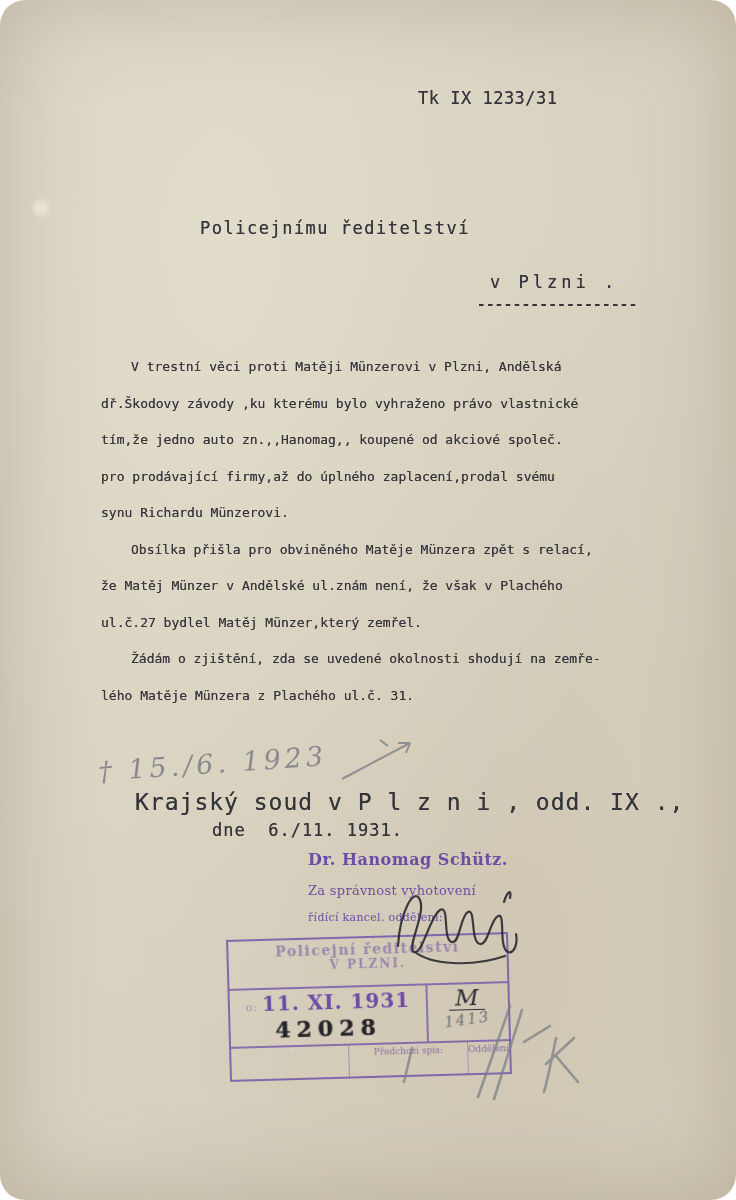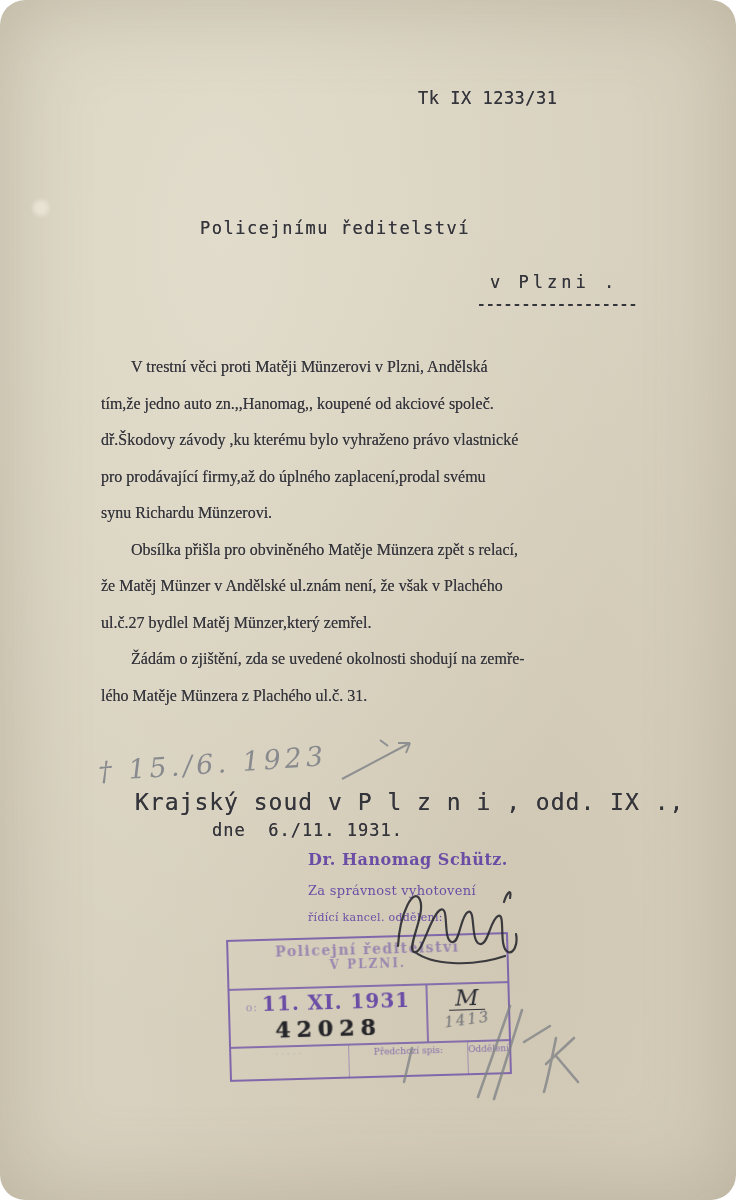--- a/index.html
+++ b/index.html
@@ -8,21 +8,21 @@
     background:
       radial-gradient(ellipse at 30% 20%, rgba(255,252,240,.25), rgba(0,0,0,0) 60%),
       radial-gradient(ellipse at 70% 80%, rgba(170,158,128,.18), rgba(0,0,0,0) 55%),
       #d8d1bf;
     box-shadow: inset 0 0 90px rgba(110,100,75,.28);
     font-family:"DejaVu Sans Mono", monospace;
     border-radius:25px;
   }
   .tw{position:absolute;color:#34343b;text-shadow:0 0 .6px rgba(45,45,55,.75);white-space:pre;}
   .body-block{position:absolute;left:101px;top:349px;width:575px;}
-  .tline{font-size:16px;line-height:36.5px;color:#34343b;text-shadow:0 0 .6px rgba(45,45,55,.7);white-space:pre;font-family:Liberation Serif, serif;}
+  .tline{font-size:13px;line-height:36.5px;color:#34343b;text-shadow:0 0 .6px rgba(45,45,55,.7);white-space:pre;}
   .tline.indent{text-indent:30px;}
   .pencil-note{
     position:absolute;left:98px;top:748px;
     font-family:"DejaVu Serif", serif;font-style:italic;
     font-size:27px;color:#7b7e86;letter-spacing:4px;
     transform:rotate(-4deg);opacity:.85;
   }
   .sender1{position:absolute;left:135px;top:789px;font-size:23px;letter-spacing:1px;}
   .sender2{position:absolute;left:212px;top:820px;font-size:17px;letter-spacing:1px;}
   .cert{position:absolute;left:308px;top:850px;color:#6b4da6;font-family:"DejaVu Serif", serif;filter:blur(.2px);}
@@ -71,22 +71,22 @@
   <div class="tw" style="left:418px;top:88px;font-size:17px;letter-spacing:.5px;">Tk IX 1233/31</div>
 
   <div class="tw" style="left:200px;top:218px;font-size:17px;letter-spacing:1.5px;">Policejnímu ředitelství</div>
 
   <div class="tw" style="left:490px;top:272px;font-size:17px;letter-spacing:4px;">v Plzni .</div>
 
   <div class="tw" style="left:477px;top:296px;font-size:14px;font-weight:700;letter-spacing:.5px;">------------------</div>
 
   <div class="body-block">
     <div class="tline indent">V trestní věci proti Matěji Münzerovi v Plzni, Andělská</div>
+    <div class="tline">dř.Škodovy závody ,ku kterému bylo vyhraženo právo vlastnické</div>
     <div class="tline">tím,že jedno auto zn.,,Hanomag,, koupené od akciové společ.</div>
-    <div class="tline">dř.Škodovy závody ,ku kterému bylo vyhraženo právo vlastnické</div>
     <div class="tline">pro prodávající firmy,až do úplného zaplacení,prodal svému</div>
     <div class="tline">synu Richardu Münzerovi.</div>
     <div class="tline indent">Obsílka přišla pro obviněného Matěje Münzera zpět s relací,</div>
     <div class="tline">že Matěj Münzer v Andělské ul.znám není, že však v Plachého</div>
     <div class="tline">ul.č.27 bydlel Matěj Münzer,který zemřel.</div>
     <div class="tline indent">Žádám o zjištění, zda se uvedené okolnosti shodují na zemře-</div>
     <div class="tline">lého Matěje Münzera z Plachého ul.č. 31.</div>
   </div>
 
   <div class="pencil-note">† 15./6. 1923</div>

